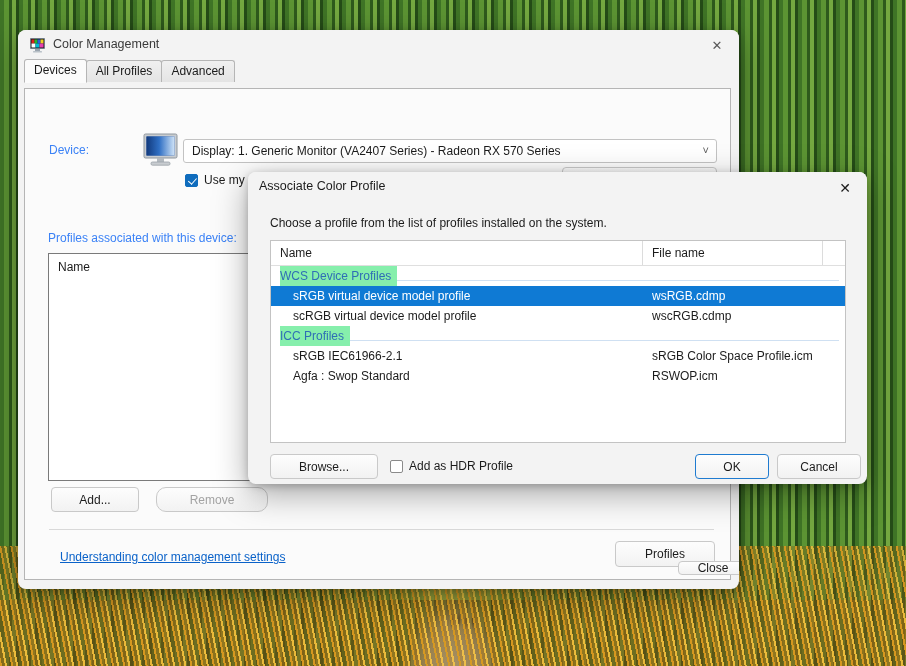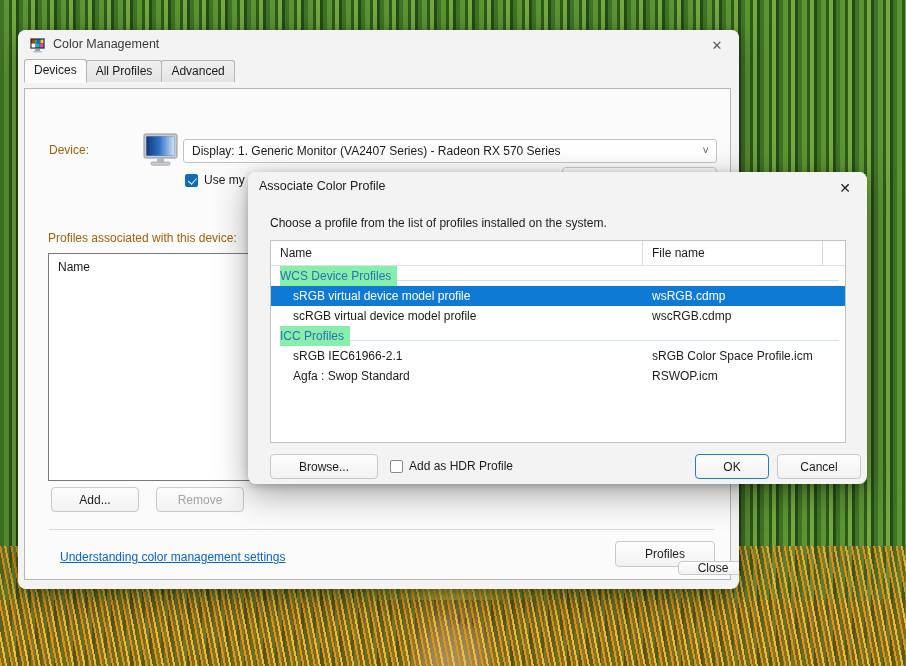--- a/index.html
+++ b/index.html
@@ -167,21 +167,21 @@
     position: absolute;
     left: 6px;
     top: 58px;
     width: 707px;
     height: 492px;
     background: #fbfbfb;
     border: 1px solid #b5b5b5;
     box-sizing: border-box;
   }
 
-  .lbl { position: absolute; font-size: 12px; color: #a16207; }
+  .lbl { position: absolute; font-size: 12px; color: #3b82f6; }
 
   #device-label { left: 24px; top: 54px; }
 
   #monitor-icon {
     position: absolute;
     left: 117px;
     top: 44px;
     width: 37px;
     height: 34px;
   }
@@ -275,21 +275,21 @@
   }
   #profiles-list .col-name {
     position: absolute;
     left: 9px;
     top: 6px;
     font-size: 12px;
     color: #1b1b1b;
   }
 
   #add-btn { left: 26px; top: 398px; width: 88px; height: 25px; }
-  #remove-btn { left: 131px; top: 398px; width: 88px; height: 25px; }
+  #remove-btn { left: 131px; top: 398px; width: 112px; height: 25px; border-radius: 10px; }
 
   #cm-sep {
     position: absolute;
     left: 24px;
     top: 440px;
     width: 665px;
     height: 1px;
     background: #d9d9d9;
   }
 

